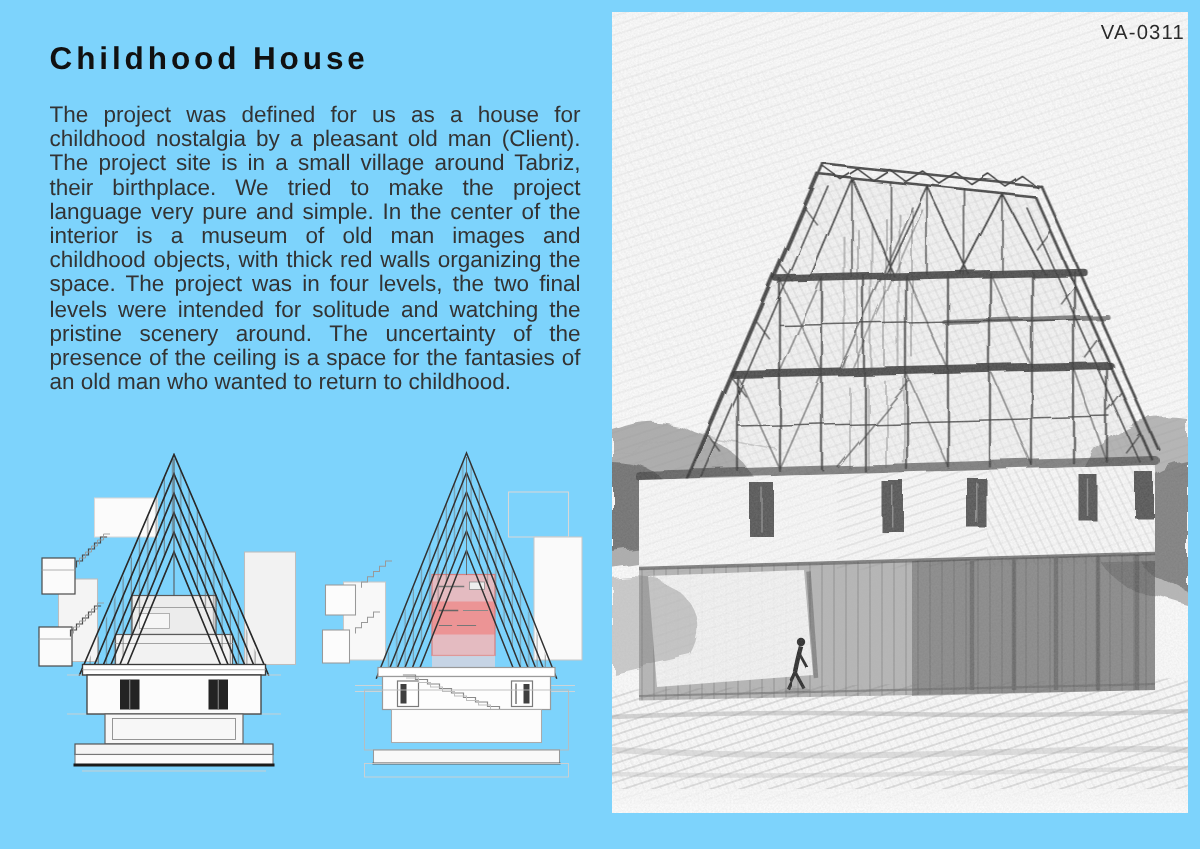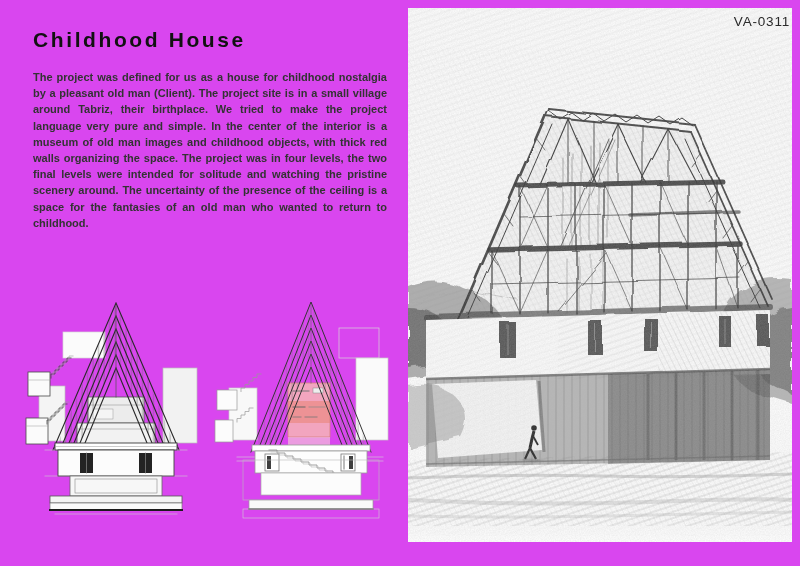--- a/index.html
+++ b/index.html
@@ -1,24 +1,24 @@
 <!DOCTYPE html>
 <html><head>
 <meta charset="utf-8">
 <style>
   html,body{margin:0;padding:0;background:#ffffff;}
   body{width:800px;height:566px;position:relative;overflow:hidden;
        font-family:"Liberation Sans",sans-serif;color:#222;}
-  .board{position:absolute;inset:0;background:#d946ef;}
+  .board{position:absolute;inset:0;background:#7dd3fc;}
   .title{position:absolute;left:33px;top:28px;margin:0;font-size:21px;font-weight:700;
          letter-spacing:2.6px;color:#111;text-align:center;}
   .code{position:absolute;right:10px;top:14px;font-size:13.5px;letter-spacing:0.8px;
         color:#2a2a2a;z-index:5;}
-  .desc{position:absolute;left:33px;top:69px;width:354px;margin:0;font-size:11px;
-        line-height:16.2px;color:#333;text-align:justify;font-weight:bold;}
+  .desc{position:absolute;left:33px;top:69px;width:354px;margin:0;font-size:15px;
+        line-height:16.2px;color:#333;text-align:justify;}
   svg.diag1{position:absolute;left:25px;top:302px;width:182px;height:215px;}
   svg.diag2{position:absolute;left:213px;top:300px;width:190px;height:225px;}
   svg.sketch{position:absolute;left:408px;top:8px;width:384px;height:534px;}
 </style>
 </head>
 <body>
 
 <div class="board">
 
   <div class="code">VA-0311</div>

